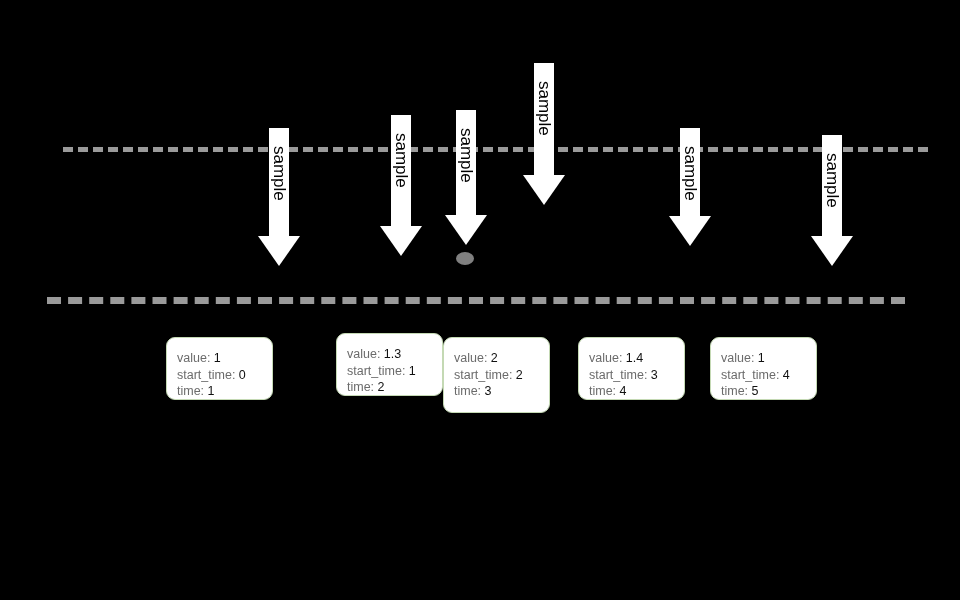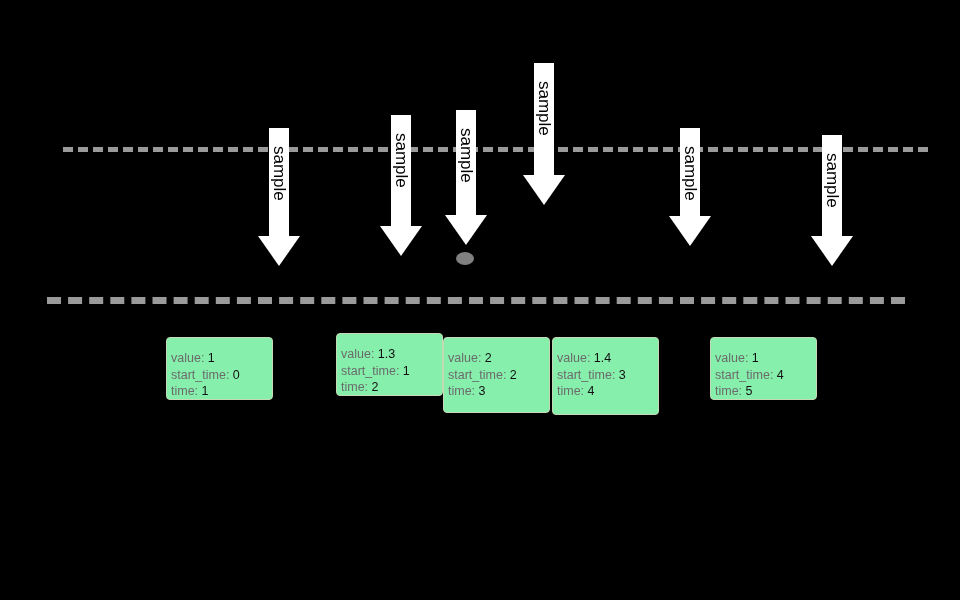--- a/index.html
+++ b/index.html
@@ -75,24 +75,24 @@
   .dot {
     position: absolute;
     background: #808080;
     border-radius: 50%;
   }
 
   
   .value-box {
     position: absolute;
     box-sizing: border-box;
-    background: #86efac;
+    background: #ffffff;
     border: 1px solid #c4d9b4;
-    border-radius: 4px;
-    padding: 12px 0 0 4px;
+    border-radius: 9px;
+    padding: 12px 0 0 10px;
   }
   .value-box .row {
     font-size: 12.5px;
     line-height: 16.5px;
     color: #555555;
     white-space: nowrap;
   }
   .value-box .row .k {
     color: #6b6b6b;
   }
@@ -152,21 +152,21 @@
       <div class="value-box" style="left: 304px; top: 333px; width: 107px; height: 63px; margin-left: 32px;">
         <div class="row"><span class="k">value:</span> <span class="v">1.3</span></div>
         <div class="row"><span class="k">start_time:</span> <span class="v">1</span></div>
         <div class="row"><span class="k">time:</span> <span class="v">2</span></div>
       </div>
       <div class="value-box" style="left: 443px; top: 337px; width: 107px; height: 76px;">
         <div class="row"><span class="k">value:</span> <span class="v">2</span></div>
         <div class="row"><span class="k">start_time:</span> <span class="v">2</span></div>
         <div class="row"><span class="k">time:</span> <span class="v">3</span></div>
       </div>
-      <div class="value-box" style="left: 552px; top: 337px; width: 107px; height: 78px;">
+      <div class="value-box" style="left: 578px; top: 337px; width: 107px; height: 63px;">
         <div class="row"><span class="k">value:</span> <span class="v">1.4</span></div>
         <div class="row"><span class="k">start_time:</span> <span class="v">3</span></div>
         <div class="row"><span class="k">time:</span> <span class="v">4</span></div>
       </div>
       <div class="value-box" style="left: 710px; top: 337px; width: 107px; height: 63px;">
         <div class="row"><span class="k">value:</span> <span class="v">1</span></div>
         <div class="row"><span class="k">start_time:</span> <span class="v">4</span></div>
         <div class="row"><span class="k">time:</span> <span class="v">5</span></div>
       </div>
     </div>

